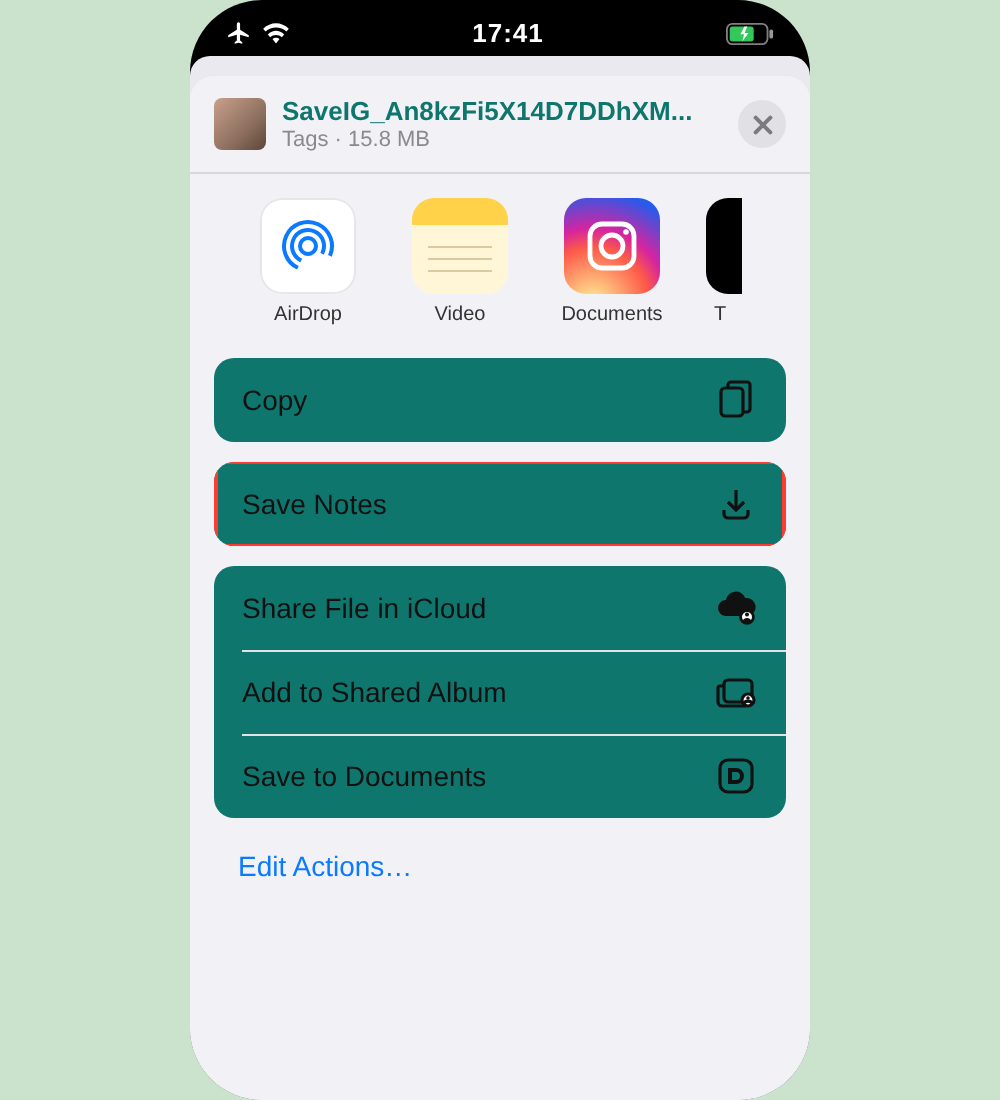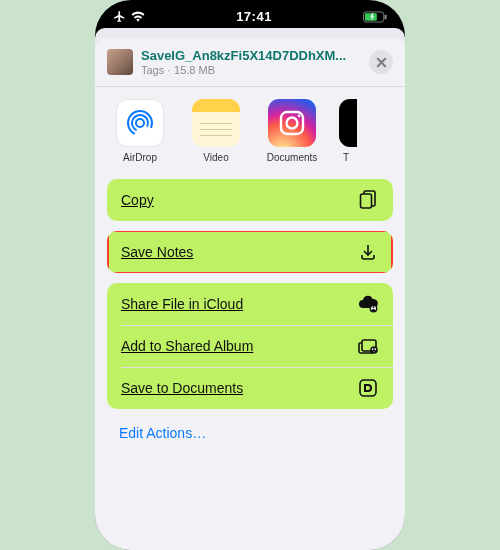--- a/index.html
+++ b/index.html
@@ -13,28 +13,28 @@
   .sheet-bg { position: absolute; left: 0; right: 0; top: 28px; bottom: 0; background: #e9e9ef; border-top-left-radius: 10px; border-top-right-radius: 10px; }
   .sheet { position: absolute; left: 0; right: 0; top: 38px; bottom: 0; background: #f2f2f6; border-top-left-radius: 12px; border-top-right-radius: 12px; padding: 10px 0 0 0; }
   .file-header { display: flex; align-items: center; gap: 8px; padding: 0 12px 10px 12px; position: relative; }
   .thumb { width: 26px; height: 26px; border-radius: 4px; background: linear-gradient(135deg,#c9a08c 0%,#8e7060 60%,#5c4638 100%); flex: none; }
   .file-meta { flex: 1; min-width: 0; }
   .file-name { font-size: 13px; font-weight: 700; color: #0f766e; white-space: nowrap; overflow: hidden; text-overflow: ellipsis; }
   .file-sub { font-size: 11px; color: #8a8a8e; margin-top: 1px; }
   .close { width: 24px; height: 24px; border-radius: 12px; background: #e1e1e5; display: flex; align-items: center; justify-content: center; flex: none; }
   .close svg { display: block; }
   .divider { height: 1px; background: #d8d8dc; margin: 0 0 0 0; }
-  .apps { display: flex; gap: 18px; padding: 12px 12px 16px 16px; overflow: hidden; }
+  .apps { display: flex; gap: 18px; padding: 12px 12px 16px 30px; overflow: hidden; }
   .app { width: 58px; display: flex; flex-direction: column; align-items: center; gap: 5px; }
   .app .icon { width: 48px; height: 48px; border-radius: 11px; display: flex; align-items: center; justify-content: center; }
   .app .label { font-size: 10px; color: #333; text-align: center; white-space: nowrap; }
   .app.partial { width: 18px; overflow: hidden; align-items: flex-start; }
   .app.partial .icon { border-radius: 11px 0 0 11px; }
   .actions { padding: 0 12px; }
-  .card { background: #bef264; border-radius: 10px; margin-bottom: 10px; overflow: hidden; text-decoration: underline; }
+  .card { background: #0f766e; border-radius: 10px; margin-bottom: 10px; overflow: hidden; }
   .row { height: 42px; display: flex; align-items: center; justify-content: space-between; padding: 0 14px; font-size: 14px; color: #111; position: relative; }
   .row + .row::before { content: ""; position: absolute; left: 14px; right: 0; top: 0; height: 1px; background: #e3e3e7; }
   .row .ricon { width: 22px; height: 22px; display: flex; align-items: center; justify-content: center; }
   .highlight { position: relative; }
   .highlight::after { content: ""; position: absolute; top: -2px; bottom: -2px; left: -1px; right: -1px; border: 3px solid #ff3b30; border-radius: 3px; pointer-events: none; }
   .edit { padding: 6px 24px 20px 24px; font-size: 14px; color: #0a7aff; }
   
   .i-airdrop { background: #fff; box-shadow: inset 0 0 0 1px #e6e6ea; }
   .i-mail { background: linear-gradient(#3fa9f5,#1e6ff0); }
   .i-notes { background: linear-gradient(#ffd24a 0 28%, #fff6d8 28% 100%); position: relative; }

